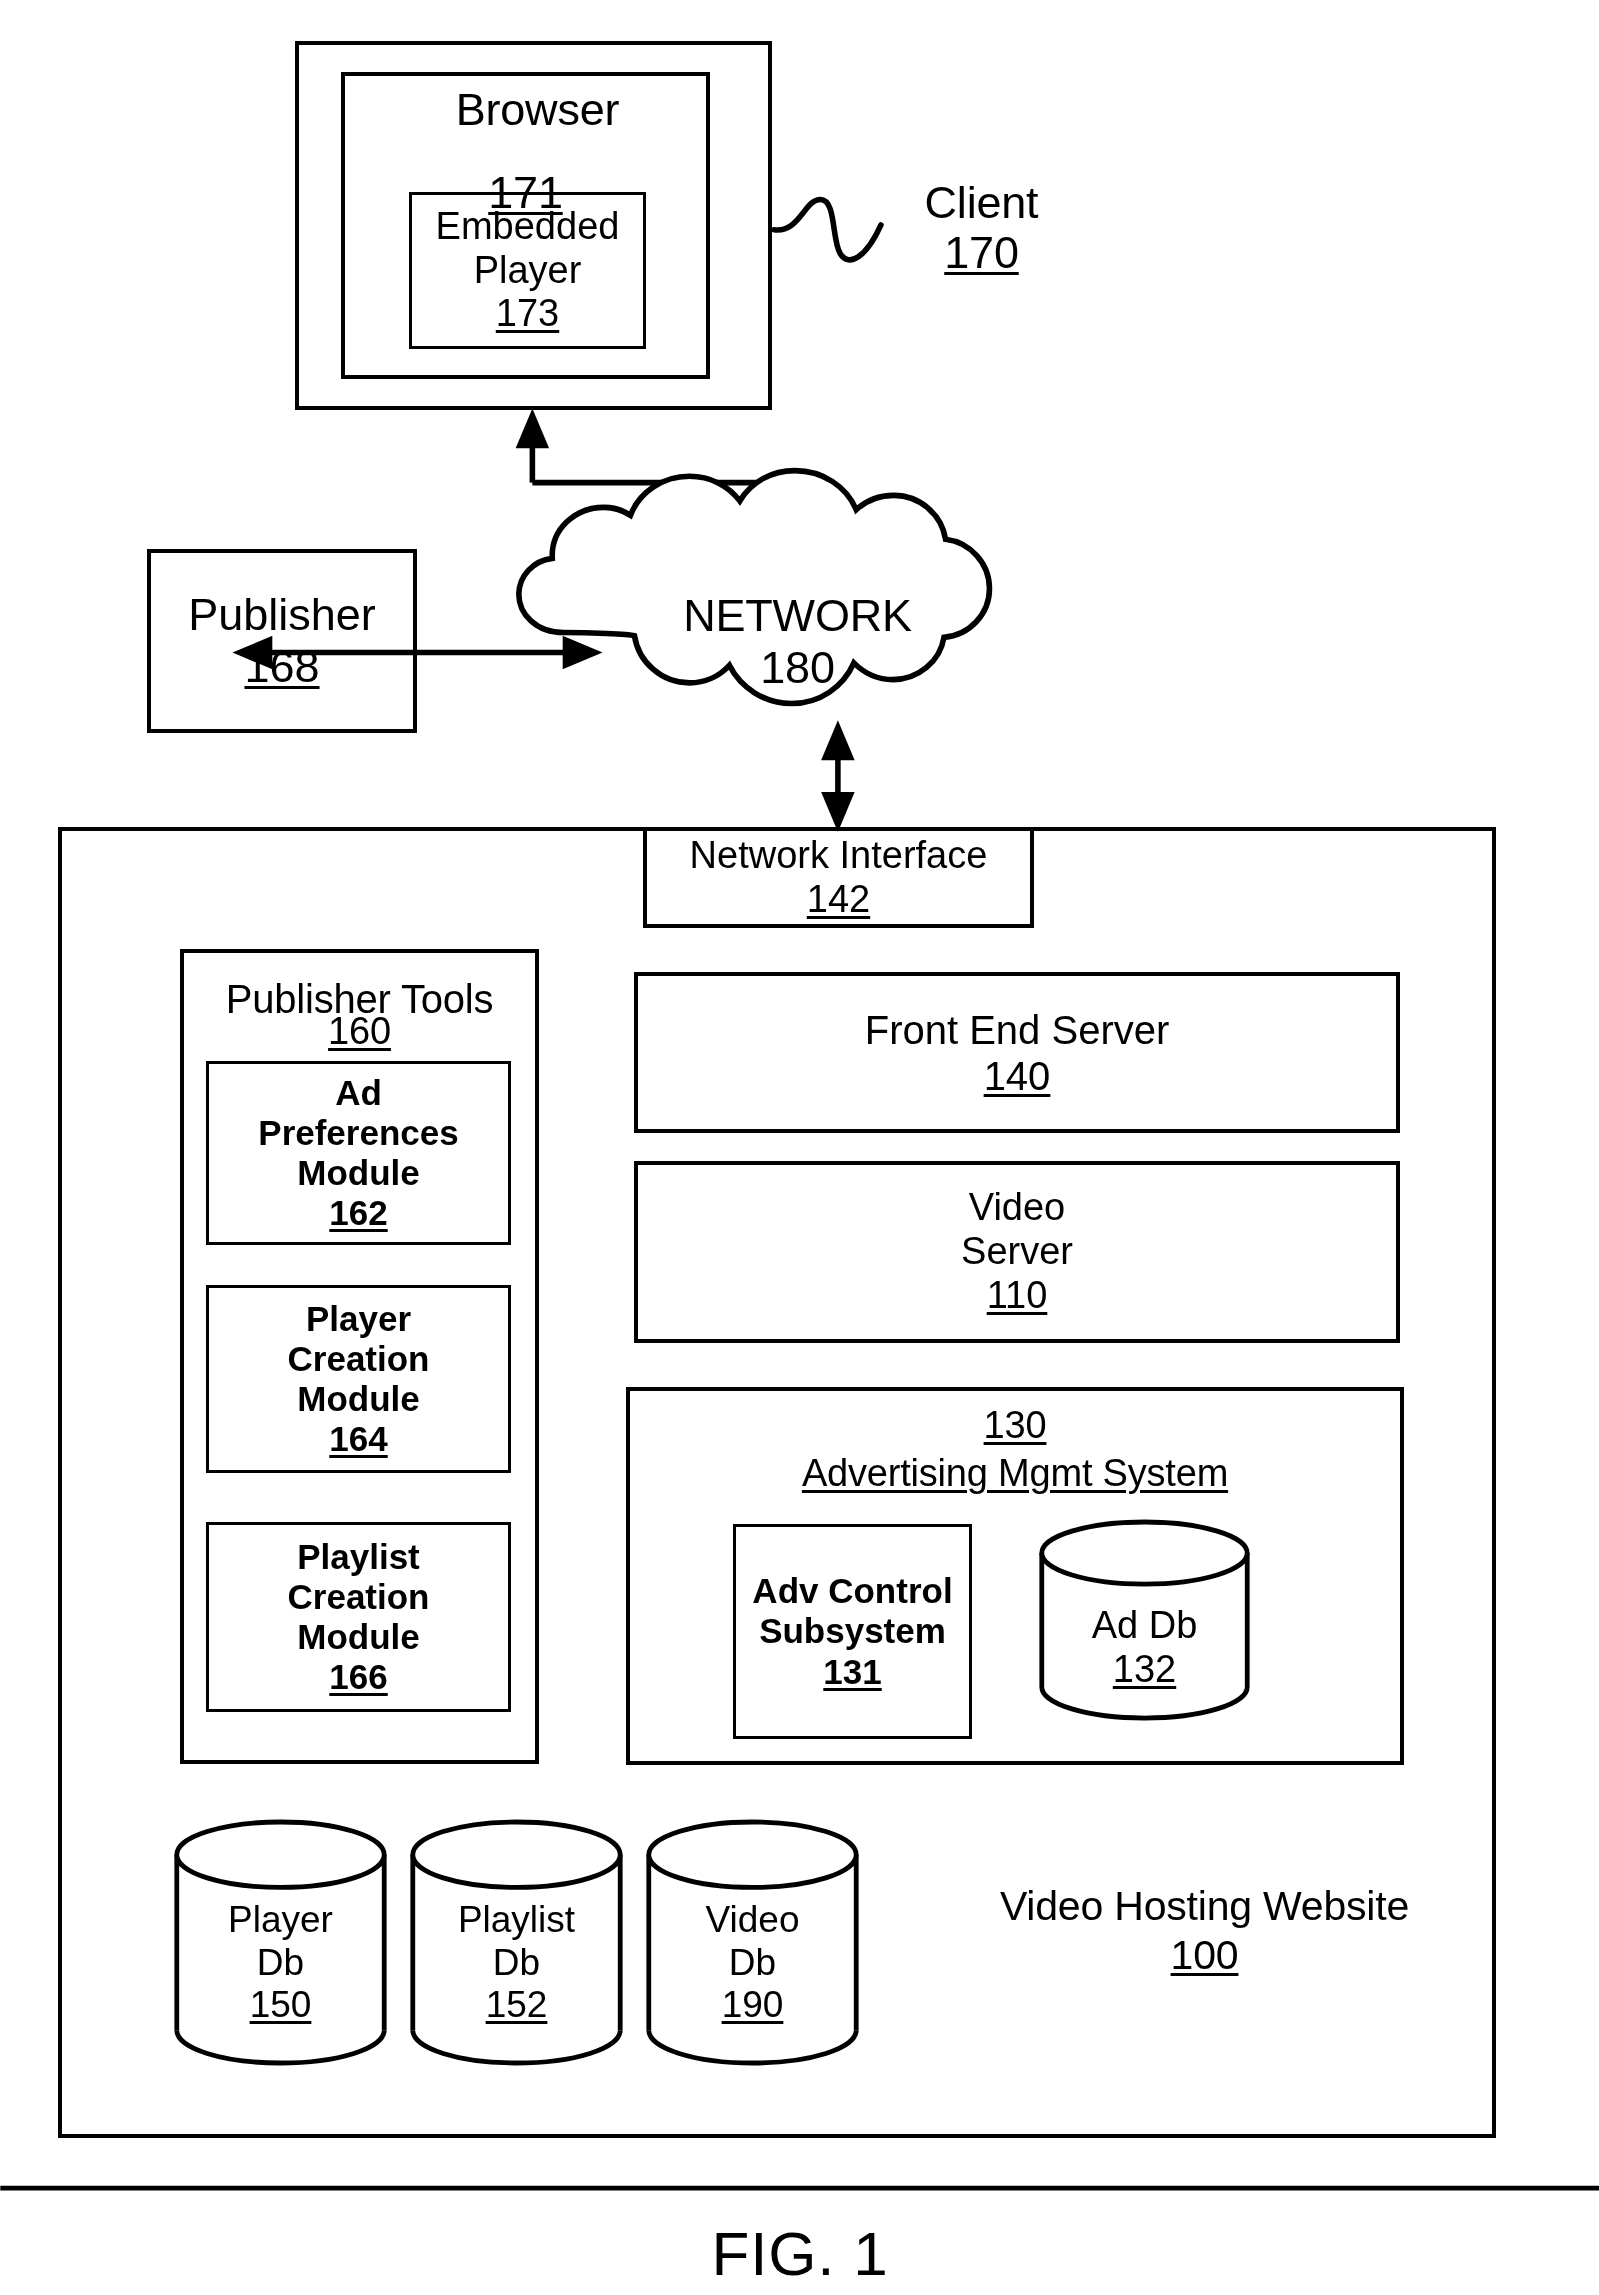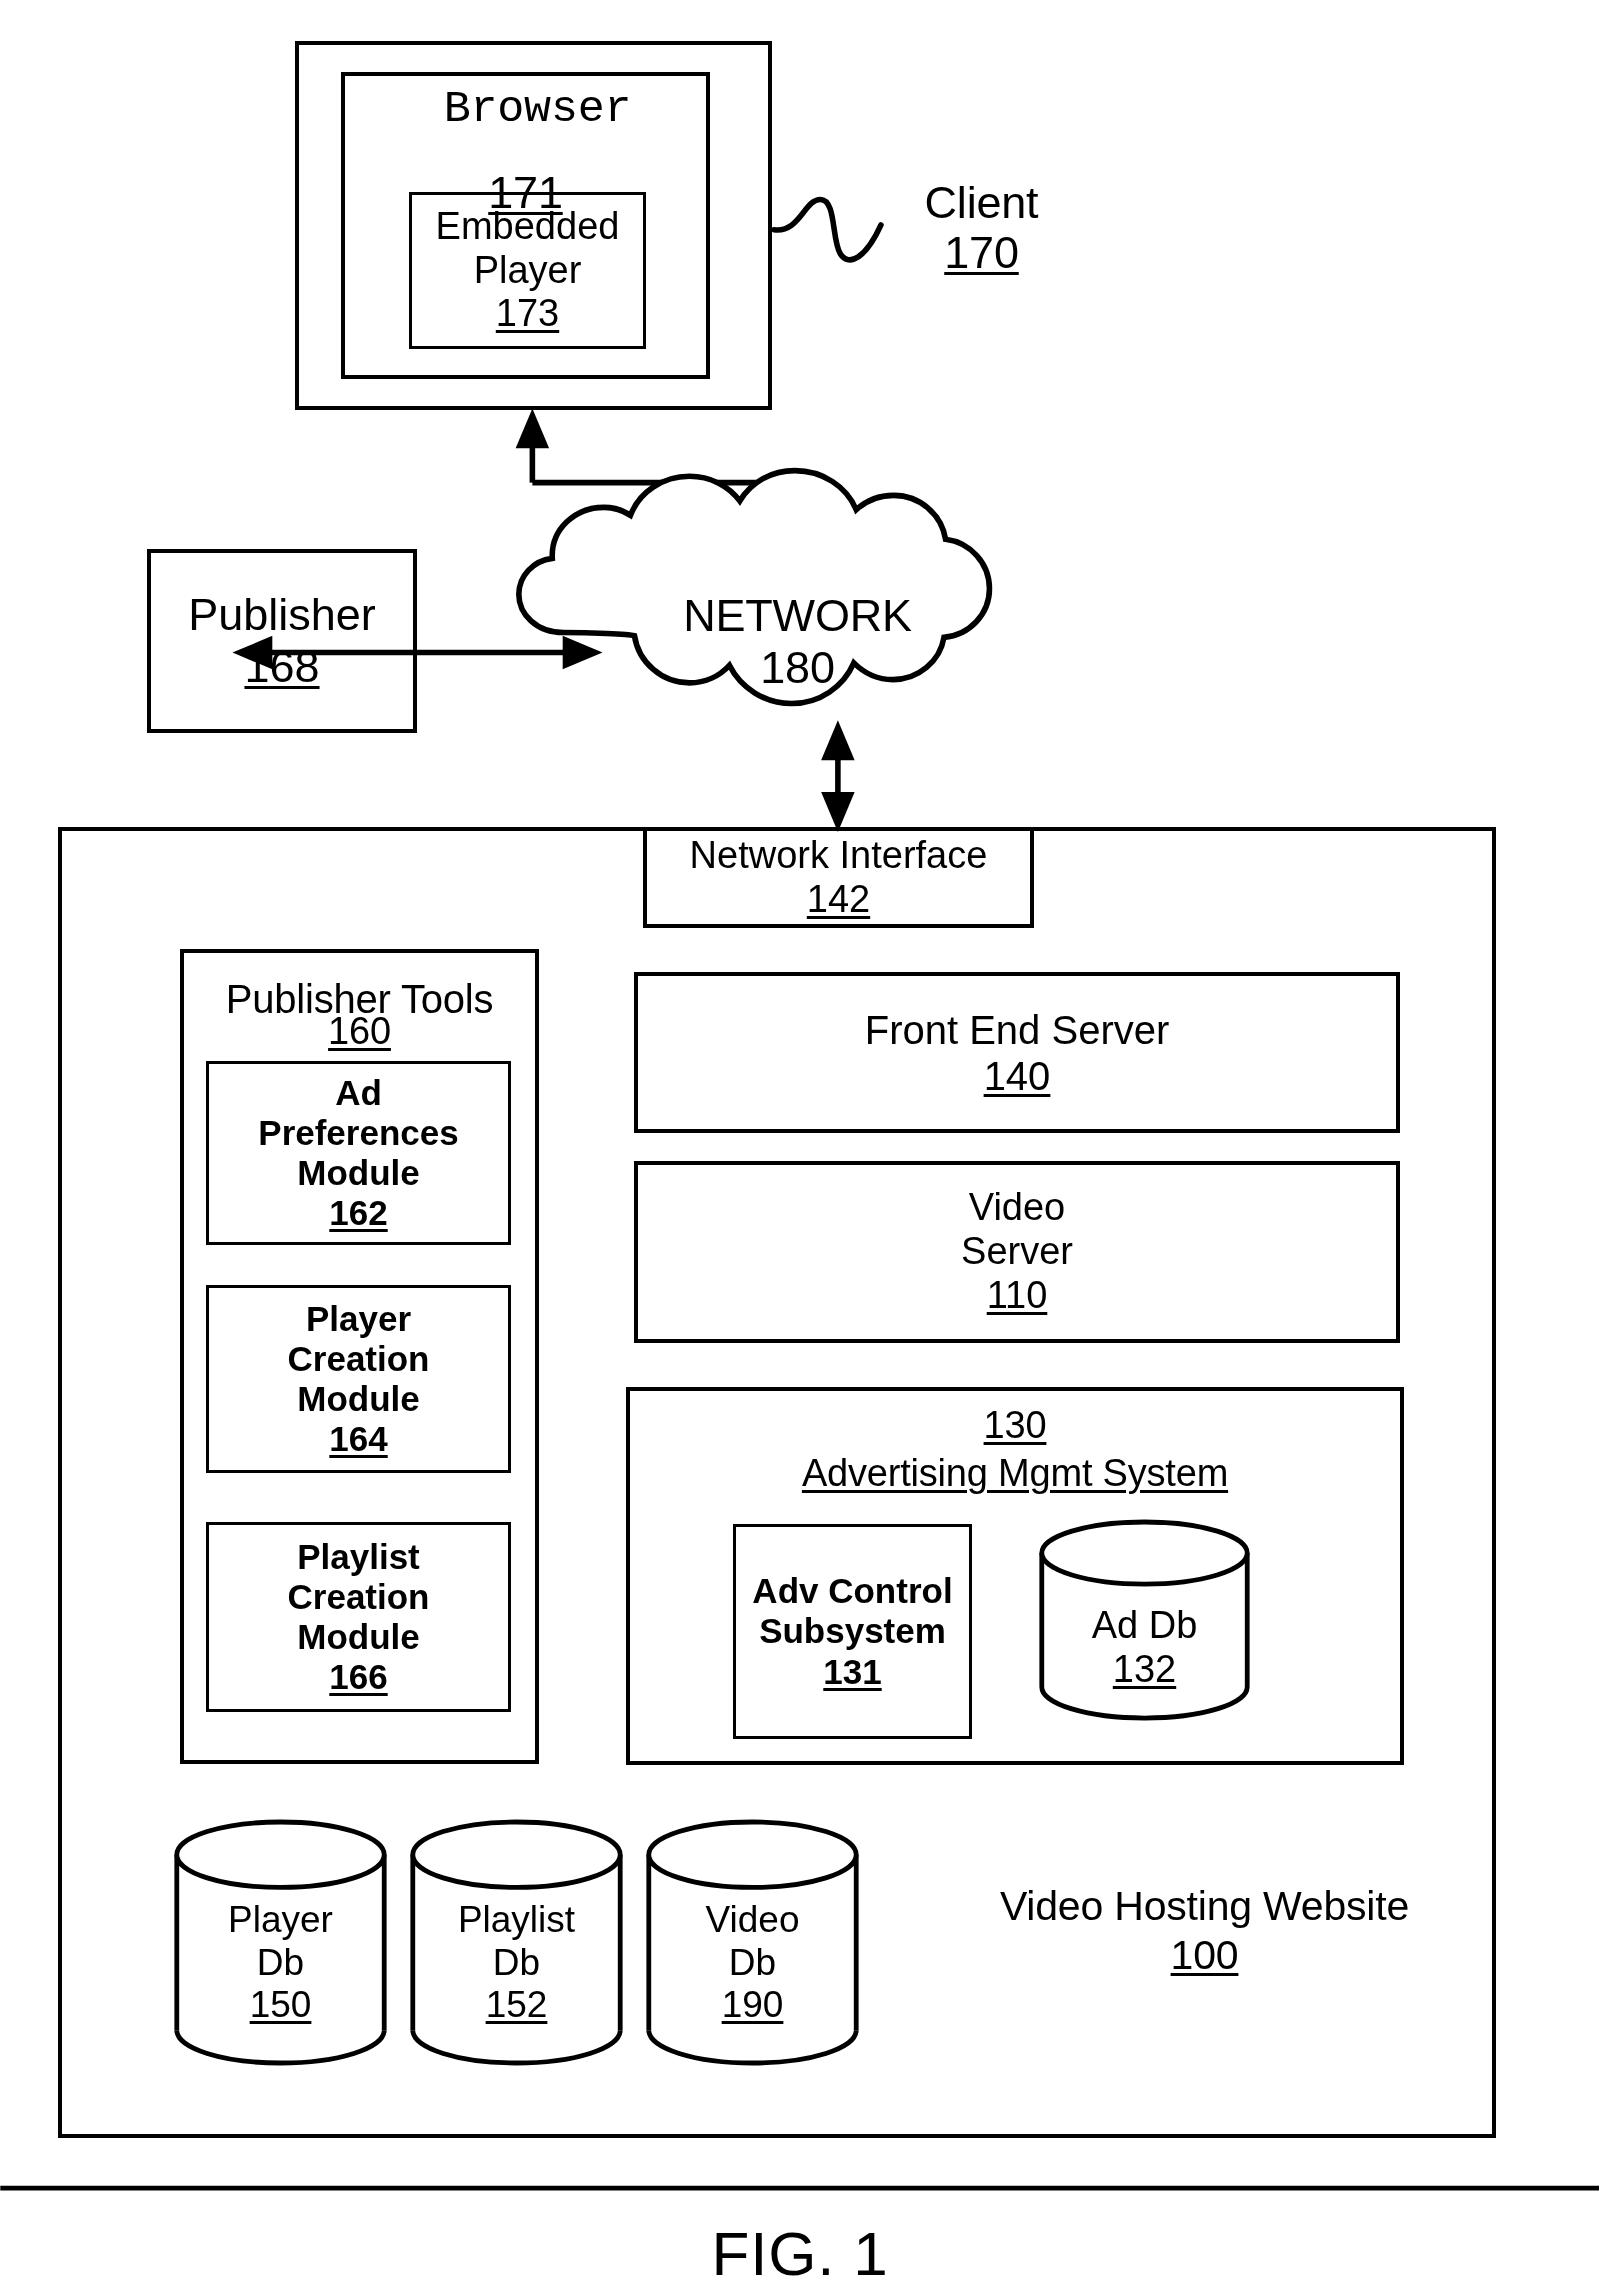--- a/index.html
+++ b/index.html
@@ -126,21 +126,21 @@
                C 787,795 740,793 706,793 Z" stroke="#000" stroke-width="7" fill="#fff"></path>
     </g>
 
     <line x1="0" y1="2743" x2="2005" y2="2743" stroke="#000" stroke-width="6"></line>
   </svg>
 
   <div class="box" style="left:295px; top:41px; width:477px; height:369px;"></div>
 
   <div class="box" style="left:341px; top:72px; width:369px; height:307px;"></div>
 
-  <div class="lbl s56" style="left:341px; top:84px; width:393px;font-family:Liberation Mono, monospace;">Browser</div>
+  <div class="lbl s56" style="left:341px; top:84px; width:393px;">Browser</div>
   <div class="lbl s56 num" style="left:341px; top:132px; width:369px;margin-top:35px;">171</div>
 
   <div class="box box-thin" style="left:409px; top:192px; width:237px; height:157px;"></div>
   <div class="stack" style="left:409px; top:192px; width:237px; height:157px;">
     <span class="s48">Embedded</span>
     <span class="s48">Player</span>
     <span class="s48 num">173</span>
   </div>
 
   <div class="lbl s56" style="left:878px; top:177px; width:207px;">Client</div>

